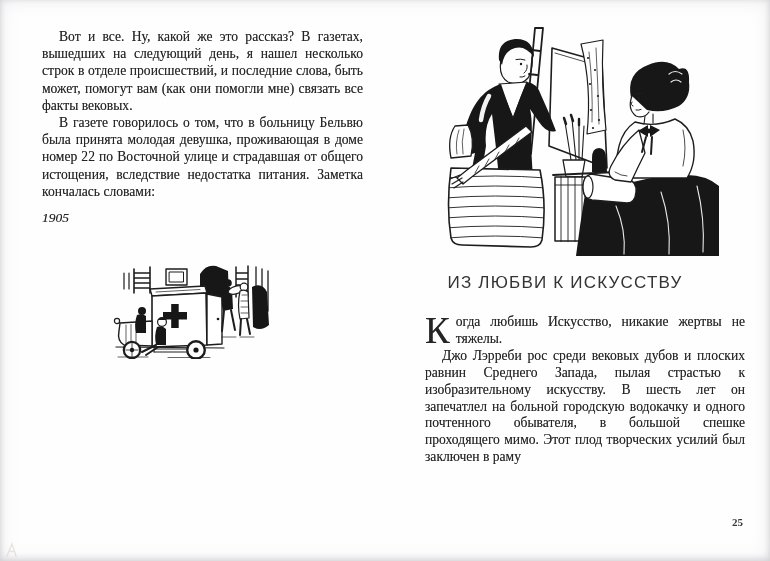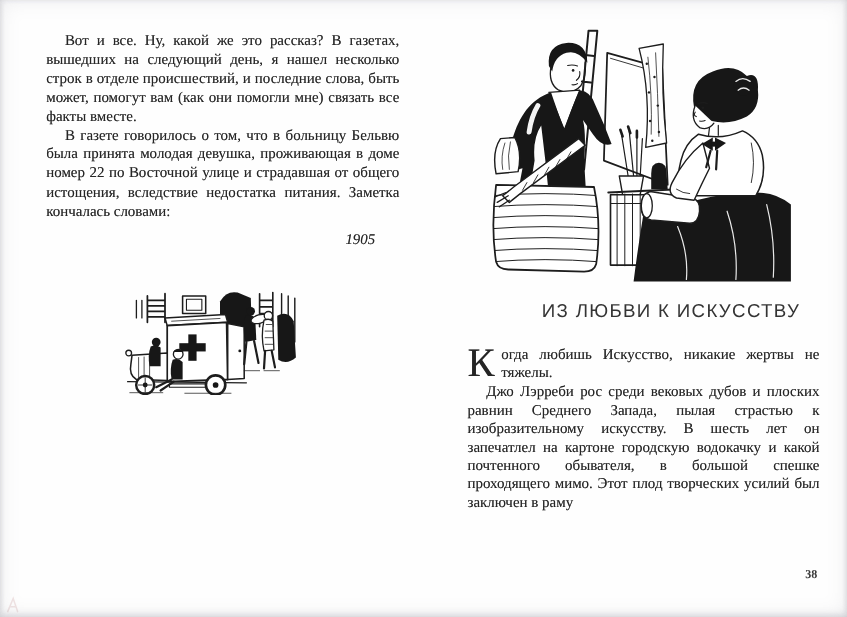--- a/index.html
+++ b/index.html
@@ -16,29 +16,29 @@
                inset 2px 0 4px rgba(150,148,158,0.10), inset -2px 0 4px rgba(150,148,158,0.10);
   }
   
   .left-text{
     position:absolute;left:42px;top:28px;width:321px;
     font-size:13.6px;line-height:17.2px;text-align:justify;
     text-shadow:0 0 0.5px rgba(45,45,45,0.55);
   }
   .left-text p{margin:0;text-indent:17px;}
   .story-date{
-    text-align:right;font-style:italic;margin-top:9px;
+    text-align:left;font-style:italic;margin-top:9px;
     padding-right:22px;font-size:13.5px;
   }
   .illu{position:absolute;}
   .illu-ambulance{left:110px;top:261px;width:164px;height:98px;}
   
   .illu-artist{left:435px;top:26px;width:312px;height:236px;}
   .story-title{
-    position:absolute;left:449px;top:273px;width:322px;margin:0;
+    position:absolute;left:404px;top:273px;width:322px;margin:0;
     text-align:center;
     font-family:"Liberation Sans", sans-serif;
     font-size:17px;font-weight:400;letter-spacing:1.2px;color:#343434;
   }
   .right-text{
     position:absolute;left:425px;top:314px;width:320px;
     font-size:13.6px;line-height:16.9px;text-align:justify;
     text-shadow:0 0 0.5px rgba(45,45,45,0.55);
   }
   .right-text p{margin:0;text-indent:17px;}
@@ -56,21 +56,21 @@
   }
   svg .ink{stroke:#1d1d1d;}
 </style>
 </head>
 <body>
 
 <div class="spread">
 
   <div>
     <div class="left-text">
-      <p>Вот и все. Ну, какой же это рассказ? В газетах, вышедших на следующий день, я нашел несколько строк в отделе происшествий, и последние слова, быть может, помогут вам (как они помогли мне) связать все факты вместе.</p>
+      <p>Вот и все. Ну, какой же это рассказ? В газетах, вышедших на следующий день, я нашел несколько строк в отделе происшествий, и последние слова, быть может, помогут вам (как они помогли мне) связать все факты вековых.</p>
       <p>В газете говорилось о том, что в больницу Бельвю была принята молодая девушка, проживающая в доме номер 22 по Восточной улице и страдавшая от общего истощения, вследствие недостатка питания. Заметка кончалась словами:</p>
       <div class="story-date">1905</div>
     </div>
 
     <svg class="illu illu-ambulance" viewBox="0 0 164 98" aria-hidden="true">
       <g class="ink" stroke="#1d1d1d" fill="none" stroke-width="1.3" stroke-linecap="round" stroke-linejoin="round">
 
         <path d="M24,32 V8 M40,32 V6 M24,12 H40 M24,17 H40 M24,22 H40 M24,27 H40" stroke-width="1.6"></path>
         <path d="M14,12 V28 M19,12 V28" stroke-width="1.2"></path>
         <rect x="56" y="8" width="21" height="16" stroke-width="1.4"></rect>
@@ -224,24 +224,24 @@
         <path d="M211,111 L207,126 M217,111 L216,128" stroke-width="2"></path>
       </g>
     </svg>
 
     <h1 class="story-title">ИЗ ЛЮБВИ К ИСКУССТВУ</h1>
 
     <div class="right-text">
       <p class="lead">
         <span class="drop-cap">К</span><span>огда любишь Искусство, никакие жертвы не тяжелы.</span>
       </p>
-      <p>Джо Лэрреби рос среди вековых дубов и плоских равнин Среднего Запада, пылая страстью к изобразительному искусству. В шесть лет он запечатлел на картоне городскую водокачку и какой почтенного обывателя, в большой спешке проходящего мимо. Этот плод творческих усилий был заключен в раму</p>
+      <p>Джо Лэрреби рос среди вековых дубов и плоских равнин Среднего Запада, пылая страстью к изобразительному искусству. В шесть лет он запечатлел на больной городскую водокачку и одного почтенного обывателя, в большой спешке проходящего мимо. Этот плод творческих усилий был заключен в раму</p>
     </div>
 
-    <div class="page-number">38</div>
+    <div class="page-number">25</div>
   </div>
 
   <svg class="watermark" viewBox="0 0 20 20" aria-hidden="true">
     <path d="M4,18 L9,6 L13,18 M6.5,13.5 L11,13.5" stroke="#d9b6b6" stroke-width="1.4" fill="none" stroke-linecap="round"></path>
   </svg>
 
   <div class="scan-edges"></div>
 </div>
 
 </body></html>

